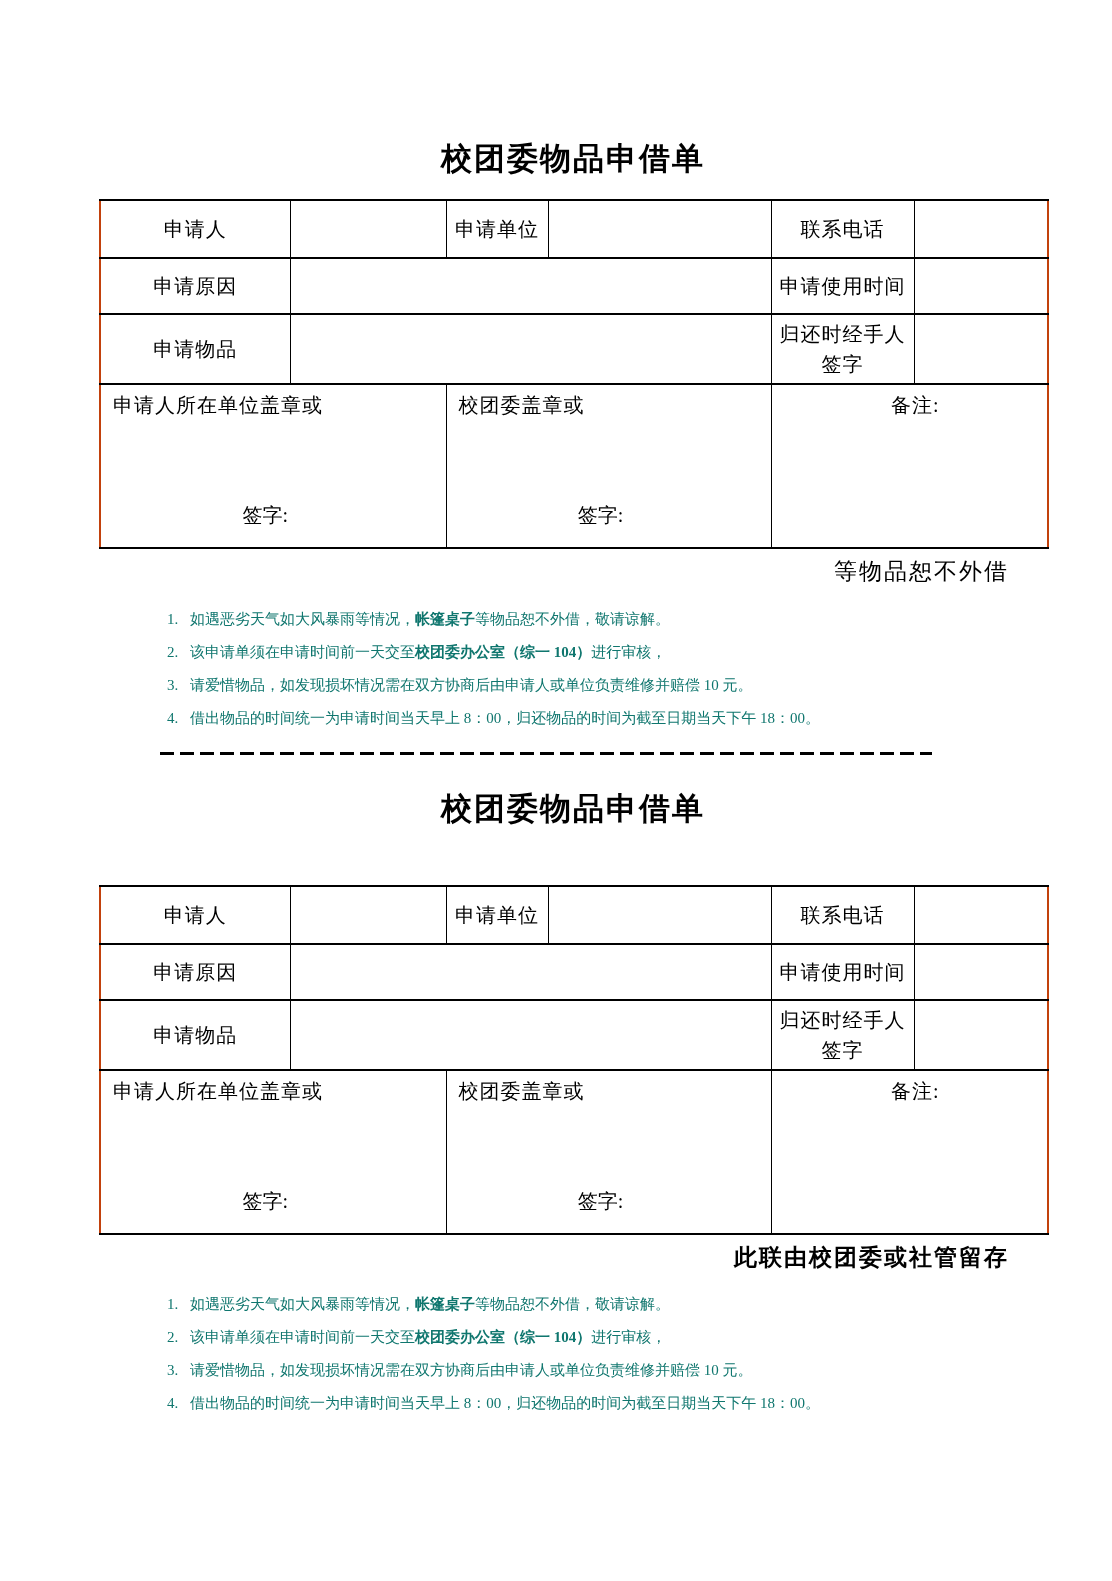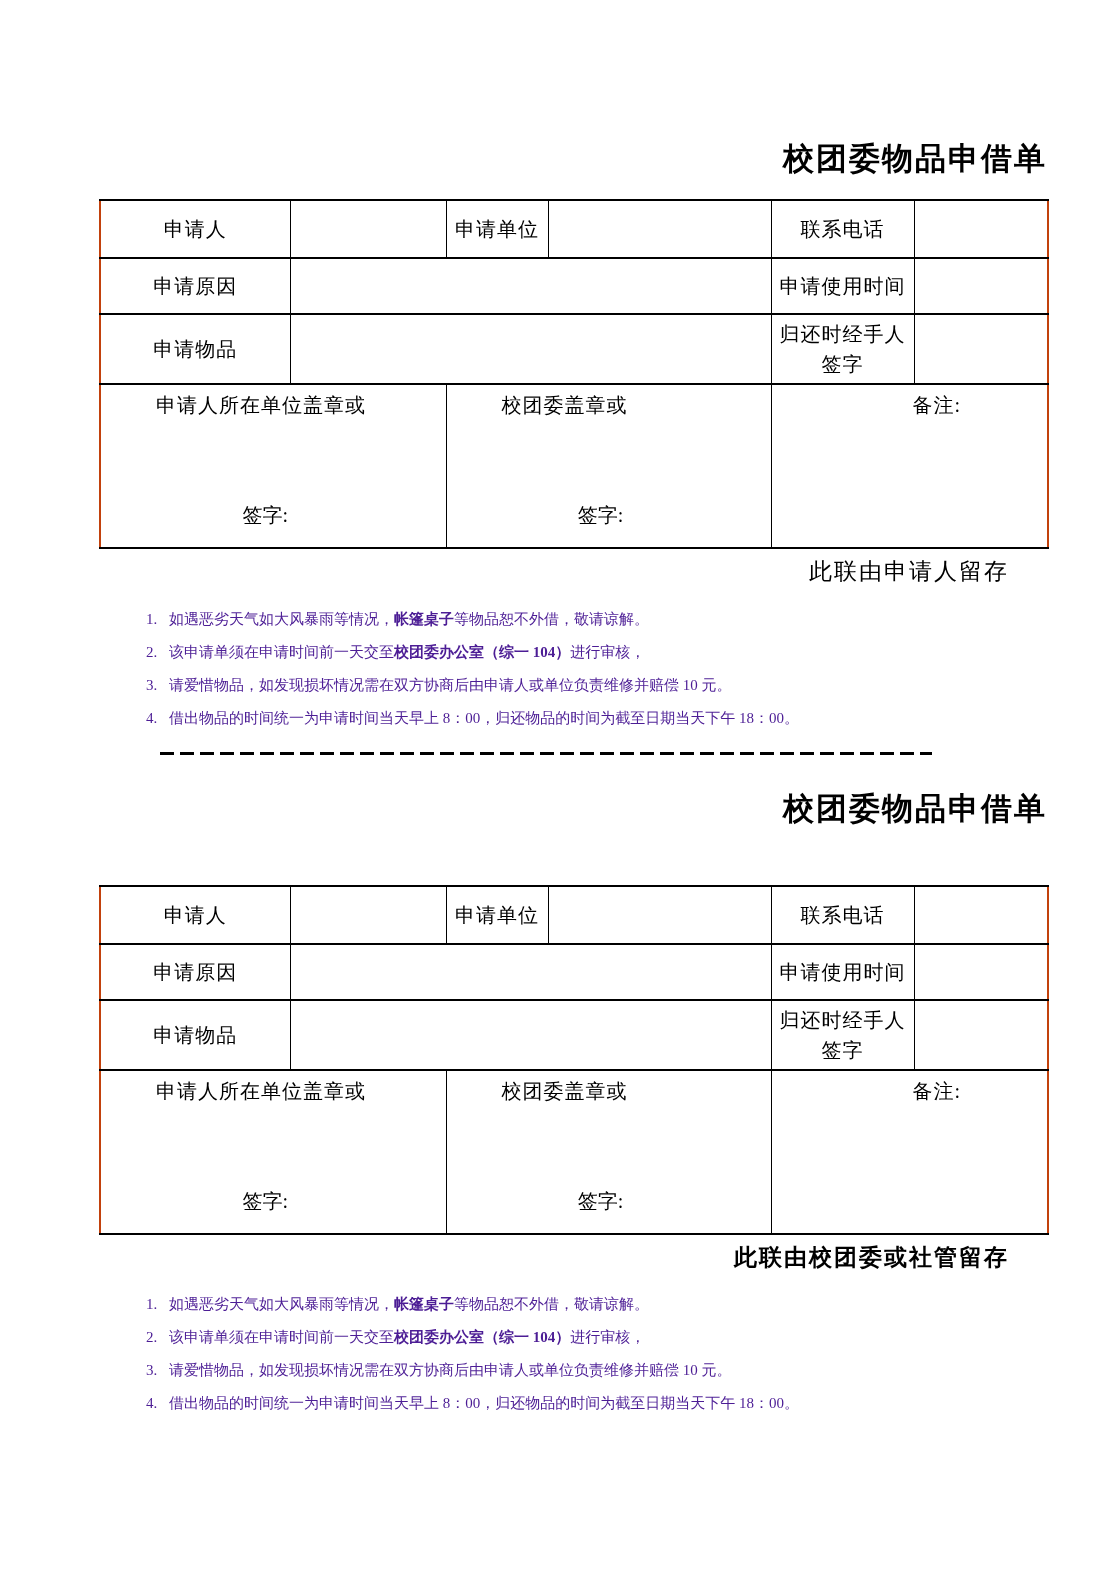--- a/index.html
+++ b/index.html
@@ -14,21 +14,21 @@
     font-family: "Liberation Serif", "DejaVu Serif", serif;
     color: #000000;
   }
 
   
   .copy-title {
     position: absolute;
     left: 99px;
     width: 948px;
     margin: 0;
-    text-align: right;
+    text-align: center;
     font-size: 31px;
     font-weight: bold;
     letter-spacing: 2px;
     line-height: 36px;
   }
   #title1 { top: 141px; }
   #title2 { top: 791px; }
 
   
   .form-table {
@@ -44,21 +44,21 @@
   .form-table td {
     border: 1px solid #000;
     border-top-width: 2px;
     border-bottom-width: 2px;
     padding: 0;
     overflow: hidden;
   }
   .r1 td { height: 56px; }
   .r2 td { height: 54px; }
   .r3 td { height: 68px; }
-  .r4 td { height: 162px; padding-left: 43px; }
+  .r4 td { height: 162px; }
 
   .label-cell {
     text-align: center;
     vertical-align: middle;
     font-size: 20px;
     letter-spacing: 1px;
   }
   .two-line div { line-height: 30px; }
 
   .stamp-cell {
@@ -92,24 +92,24 @@
     font-size: 23px;
     letter-spacing: 2px;
     line-height: 30px;
   }
   #keep1 { top: 557px; }
   #keep2 { top: 1243px; font-weight: bold; }
 
   
   .notes {
     position: absolute;
-    left: 146px;
+    left: 167px;
     width: 870px;
     font-size: 15px;
-    color: #4c1d95;
+    color: #0f766e;
   }
   #notes1 { top: 603px; }
   #notes2 { top: 1288px; }
   .note {
     line-height: 33px;
     white-space: nowrap;
   }
   .note .num {
     display: inline-block;
     width: 23px;
@@ -174,21 +174,21 @@
         <div class="stamp-label">校团委盖章或</div>
         <span class="sig-label">签字:</span>
       </td>
       <td class="remarks-cell" colspan="2">
         <div class="remarks-label">备注:</div>
       </td>
     </tr>
   </tbody>
     </table>
 
-  <div class="keep-note" id="keep1">此联由申请人留存</div>
+  <div class="keep-note" id="keep1">等物品恕不外借</div>
 
   <div class="notes" id="notes1">
     <div class="note"><span class="num">1.</span><span>如遇恶劣天气如大风暴雨等情况，</span><span class="b">帐篷桌子</span><span>等物品恕不外借，敬请谅解。</span></div>
     <div class="note"><span class="num">2.</span><span>该申请单须在申请时间前一天交至</span><span class="b">校团委办公室（综一 104）</span><span>进行审核，</span></div>
     <div class="note"><span class="num">3.</span><span>请爱惜物品，如发现损坏情况需在双方协商后由申请人或单位负责维修并赔偿 10 元。</span><span class="b"></span><span></span></div>
     <div class="note"><span class="num">4.</span><span>借出物品的时间统一为申请时间当天早上 8：00，归还物品的时间为截至日期当天下午 18：00。</span><span class="b"></span><span></span></div>
   </div>
 </section>
 
 <div class="dash-sep"></div>

